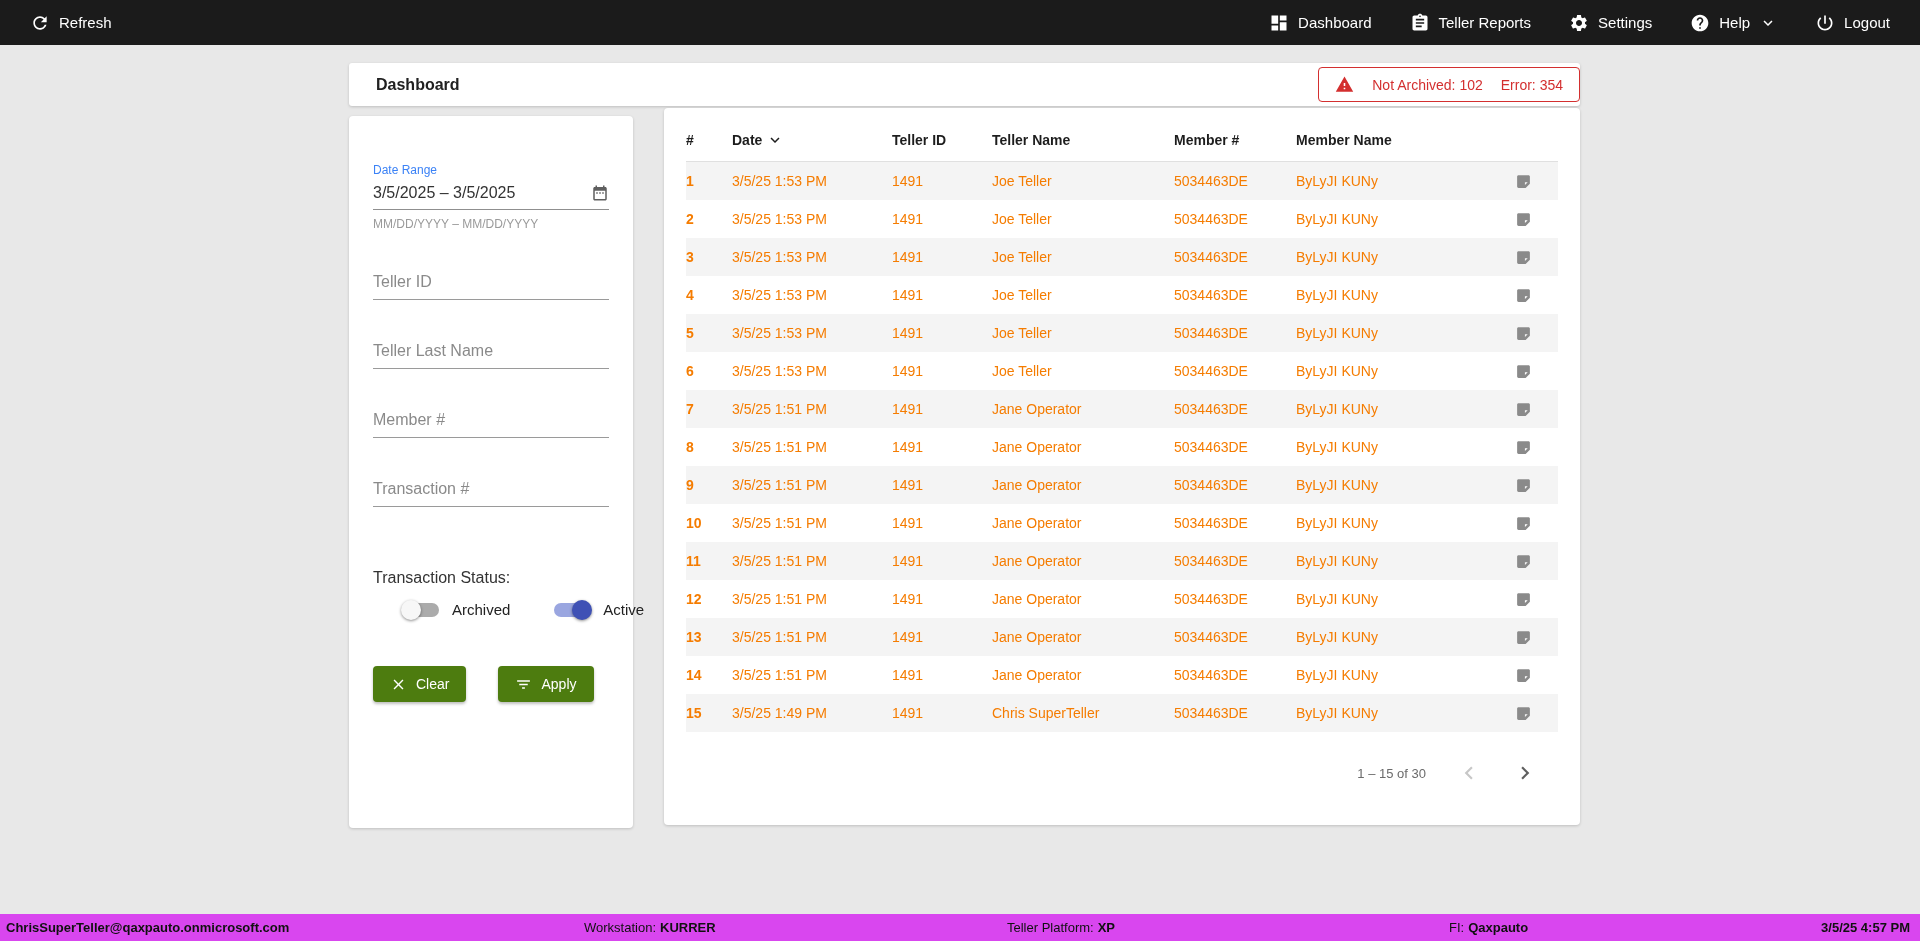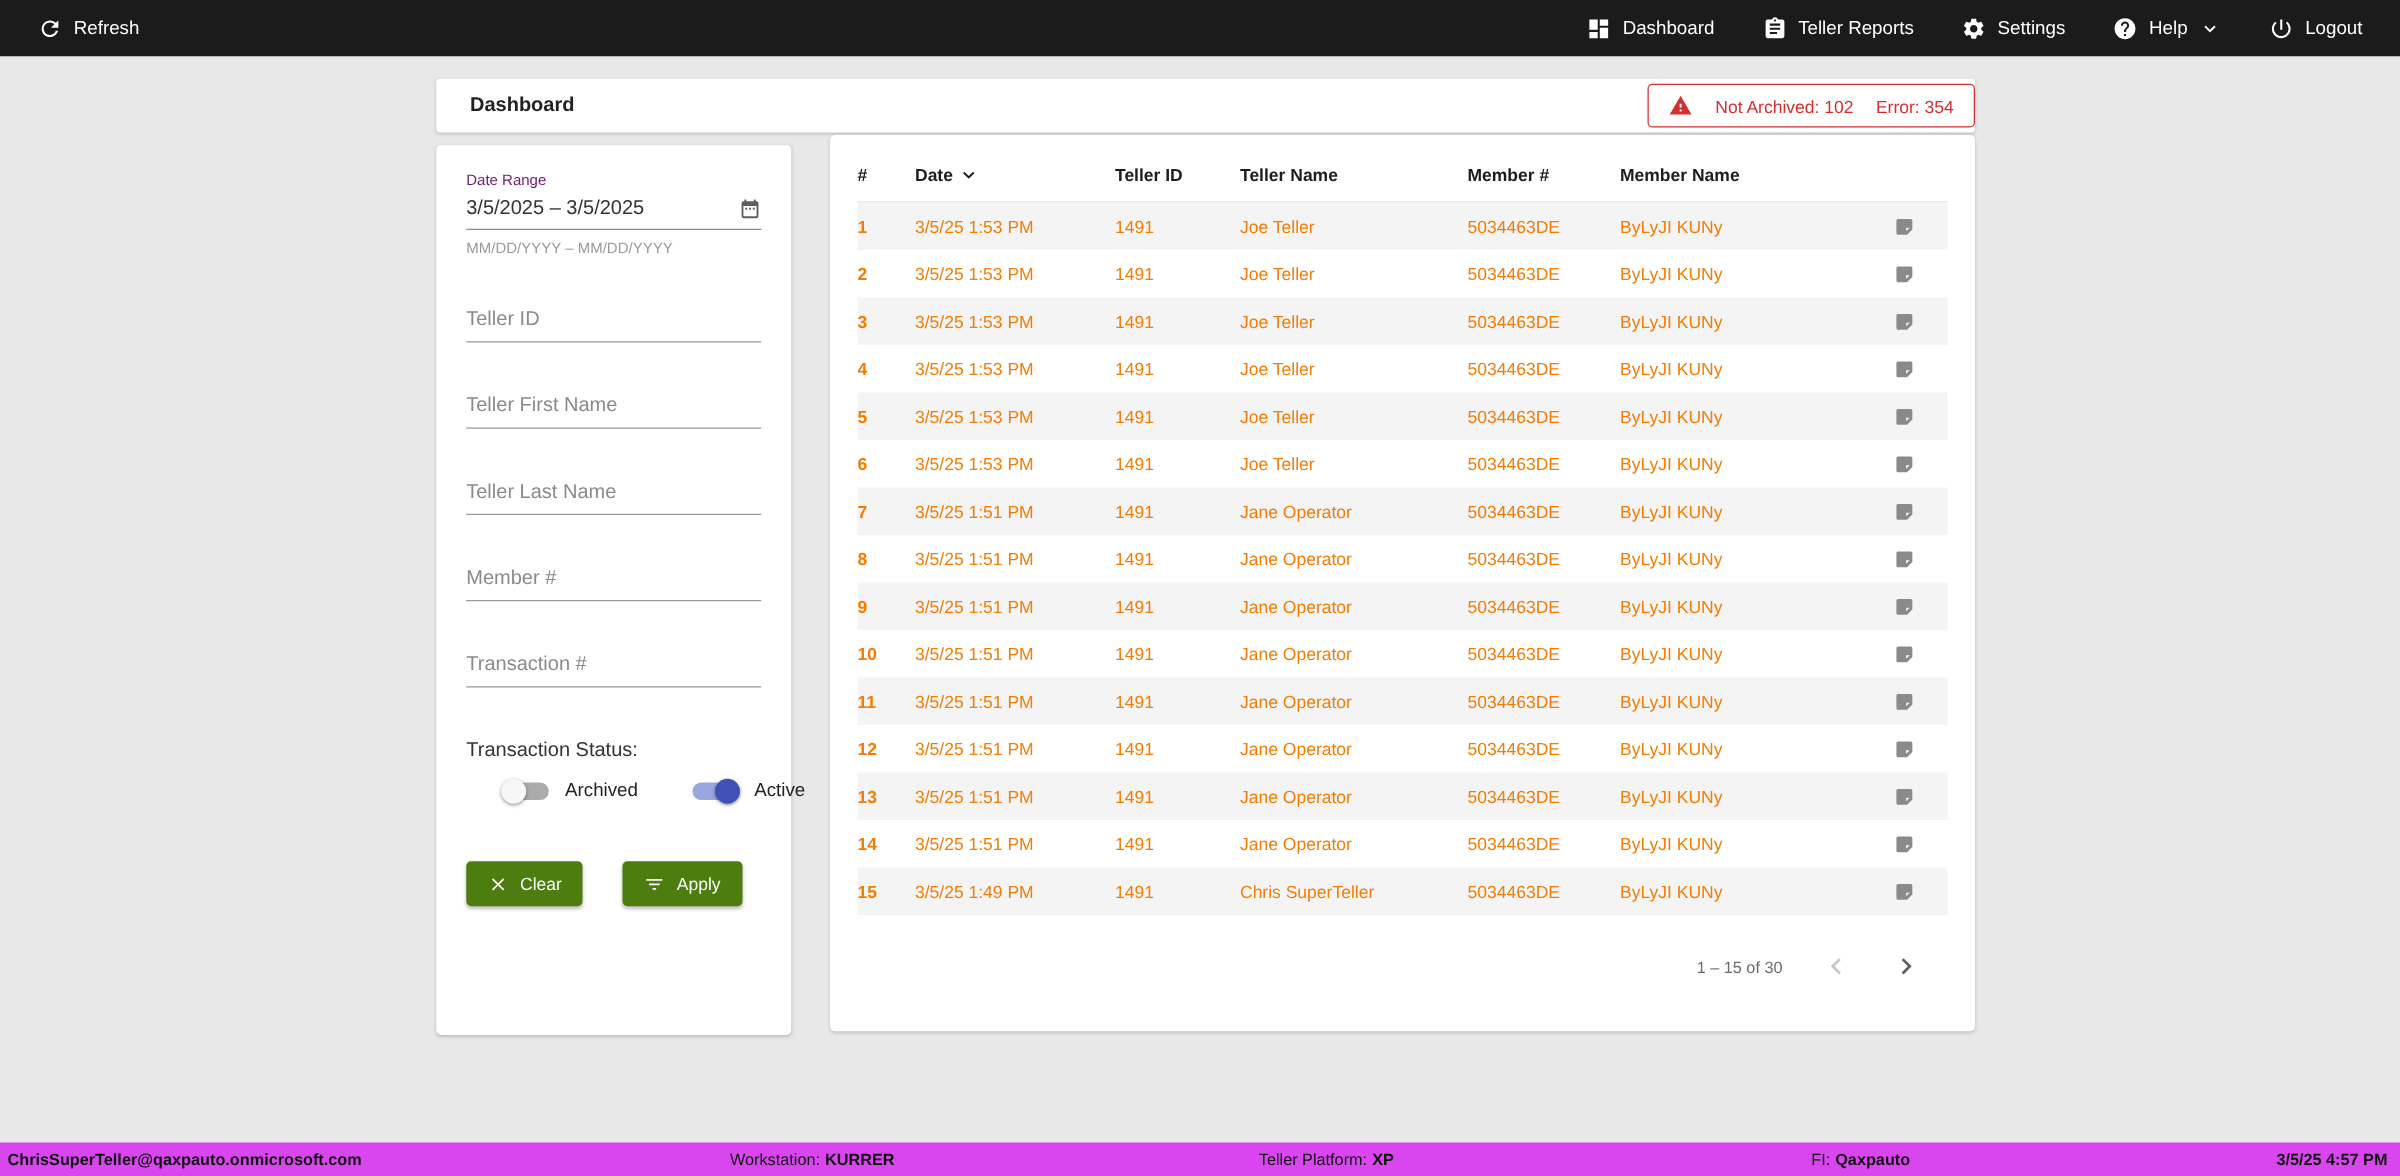--- a/index.html
+++ b/index.html
@@ -53,21 +53,21 @@
   .filter-card {
     position:absolute; left:349px; top:116px; width:284px; height:712px;
     padding:21px 24px;
   }
   .table-card {
     position:absolute; left:664px; top:108px; width:916px; height:717px;
     padding:10px 22px 0 22px;
   }
 
   
-  .field-label { font-size:12px; color:#701a75; }
+  .field-label { font-size:12px; color:#3b82f6;margin-top:26px; }
   .date-row {
     display:flex; align-items:center; justify-content:space-between;
     border-bottom:1px solid #8f8f8f; padding:5px 0 7px 0; margin-top:2px;
   }
   .date-row input {
     border:none; outline:none; background:transparent;
     font-size:16px; color:#333; width:200px;
     font-family:"Liberation Sans", sans-serif;
   }
   .date-row svg { width:18px; height:18px; fill:#5f5f5f; cursor:pointer; }
@@ -75,21 +75,21 @@
 
   .filter-input {
     display:block; width:100%;
     border:none; border-bottom:1px solid #9a9a9a; outline:none;
     background:transparent; font-size:16px; color:#333;
     padding:6px 0 8px 0; margin-top:36px;
     font-family:"Liberation Sans", sans-serif;
   }
   .filter-input::placeholder { color:#8a8a8a; opacity:1; }
 
-  .status-label { margin-top:42px; font-size:16px; color:#333; }
+  .status-label { margin-top:62px; font-size:16px; color:#333; }
   .toggle-list { margin-top:14px; display:flex; gap:14px; }
   .toggle-row { display:flex; align-items:center; gap:13px; margin-left:30px; cursor:pointer; }
   .switch {
     width:36px; height:14px; border-radius:7px; background:#ababab;
     position:relative; flex:none;
   }
   .knob {
     width:20px; height:20px; border-radius:50%; background:#f7f7f7;
     position:absolute; top:-3px; left:-2px;
     box-shadow:0 1px 3px rgba(0,0,0,.45);
@@ -229,21 +229,20 @@
     <input type="text" value="3/5/2025 – 3/5/2025" style="">
     <span>
       <svg viewBox="0 0 24 24">
           <path d="M9 11H7v2h2v-2zm4 0h-2v2h2v-2zm4 0h-2v2h2v-2zm2-7h-1V2h-2v2H8V2H6v2H5c-1.11 0-1.99.9-1.99 2L3 20c0 1.1.89 2 2 2h14c1.1 0 2-.9 2-2V6c0-1.1-.9-2-2-2zm0 16H5V9h14v11z"></path>
         </svg>
     </span>
   </div>
   <div class="hint">MM/DD/YYYY – MM/DD/YYYY</div>
 
   <input class="filter-input" type="text" placeholder="Teller ID" style="">
-  <input class="filter-input" type="text" placeholder="Teller First Name" style="">
   <input class="filter-input" type="text" placeholder="Teller Last Name" style="">
   <input class="filter-input" type="text" placeholder="Member #" style="">
   <input class="filter-input" type="text" placeholder="Transaction #" style="">
 
   <div class="status-label">Transaction Status:</div>
   <div class="toggle-list">
   <div class="toggle-row">
     <span class="switch">
           <span class="knob"></span>
         </span>

